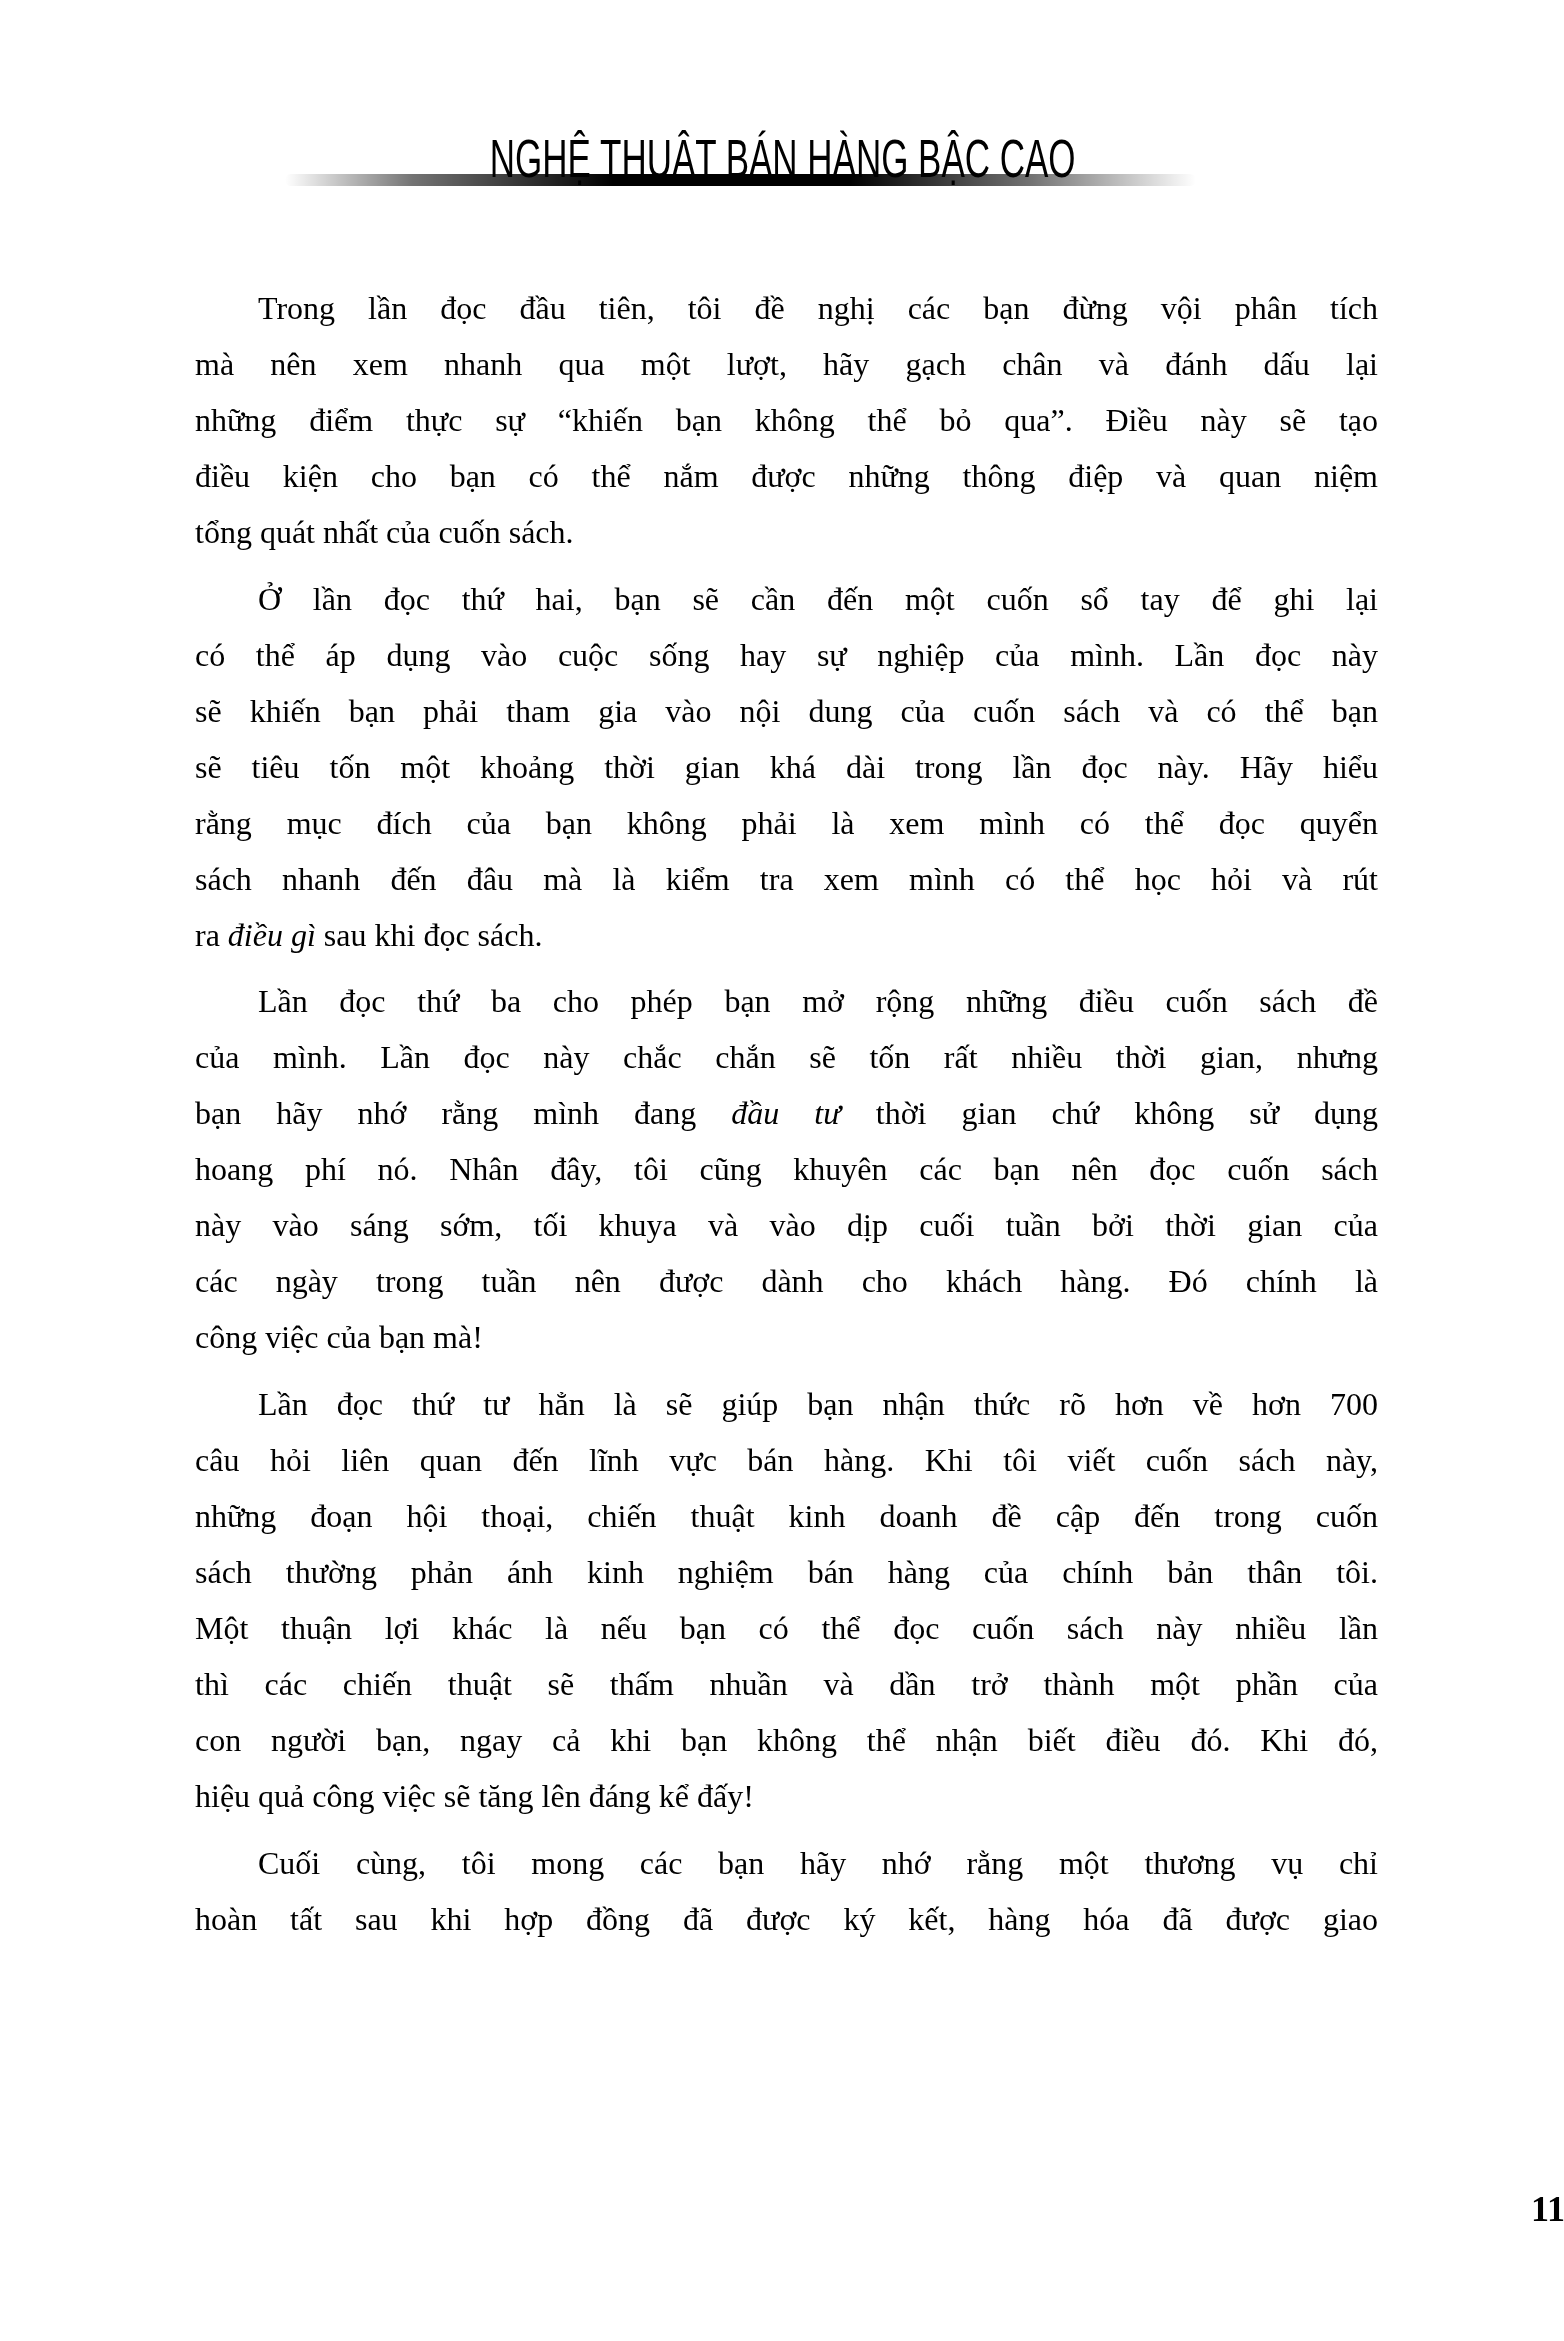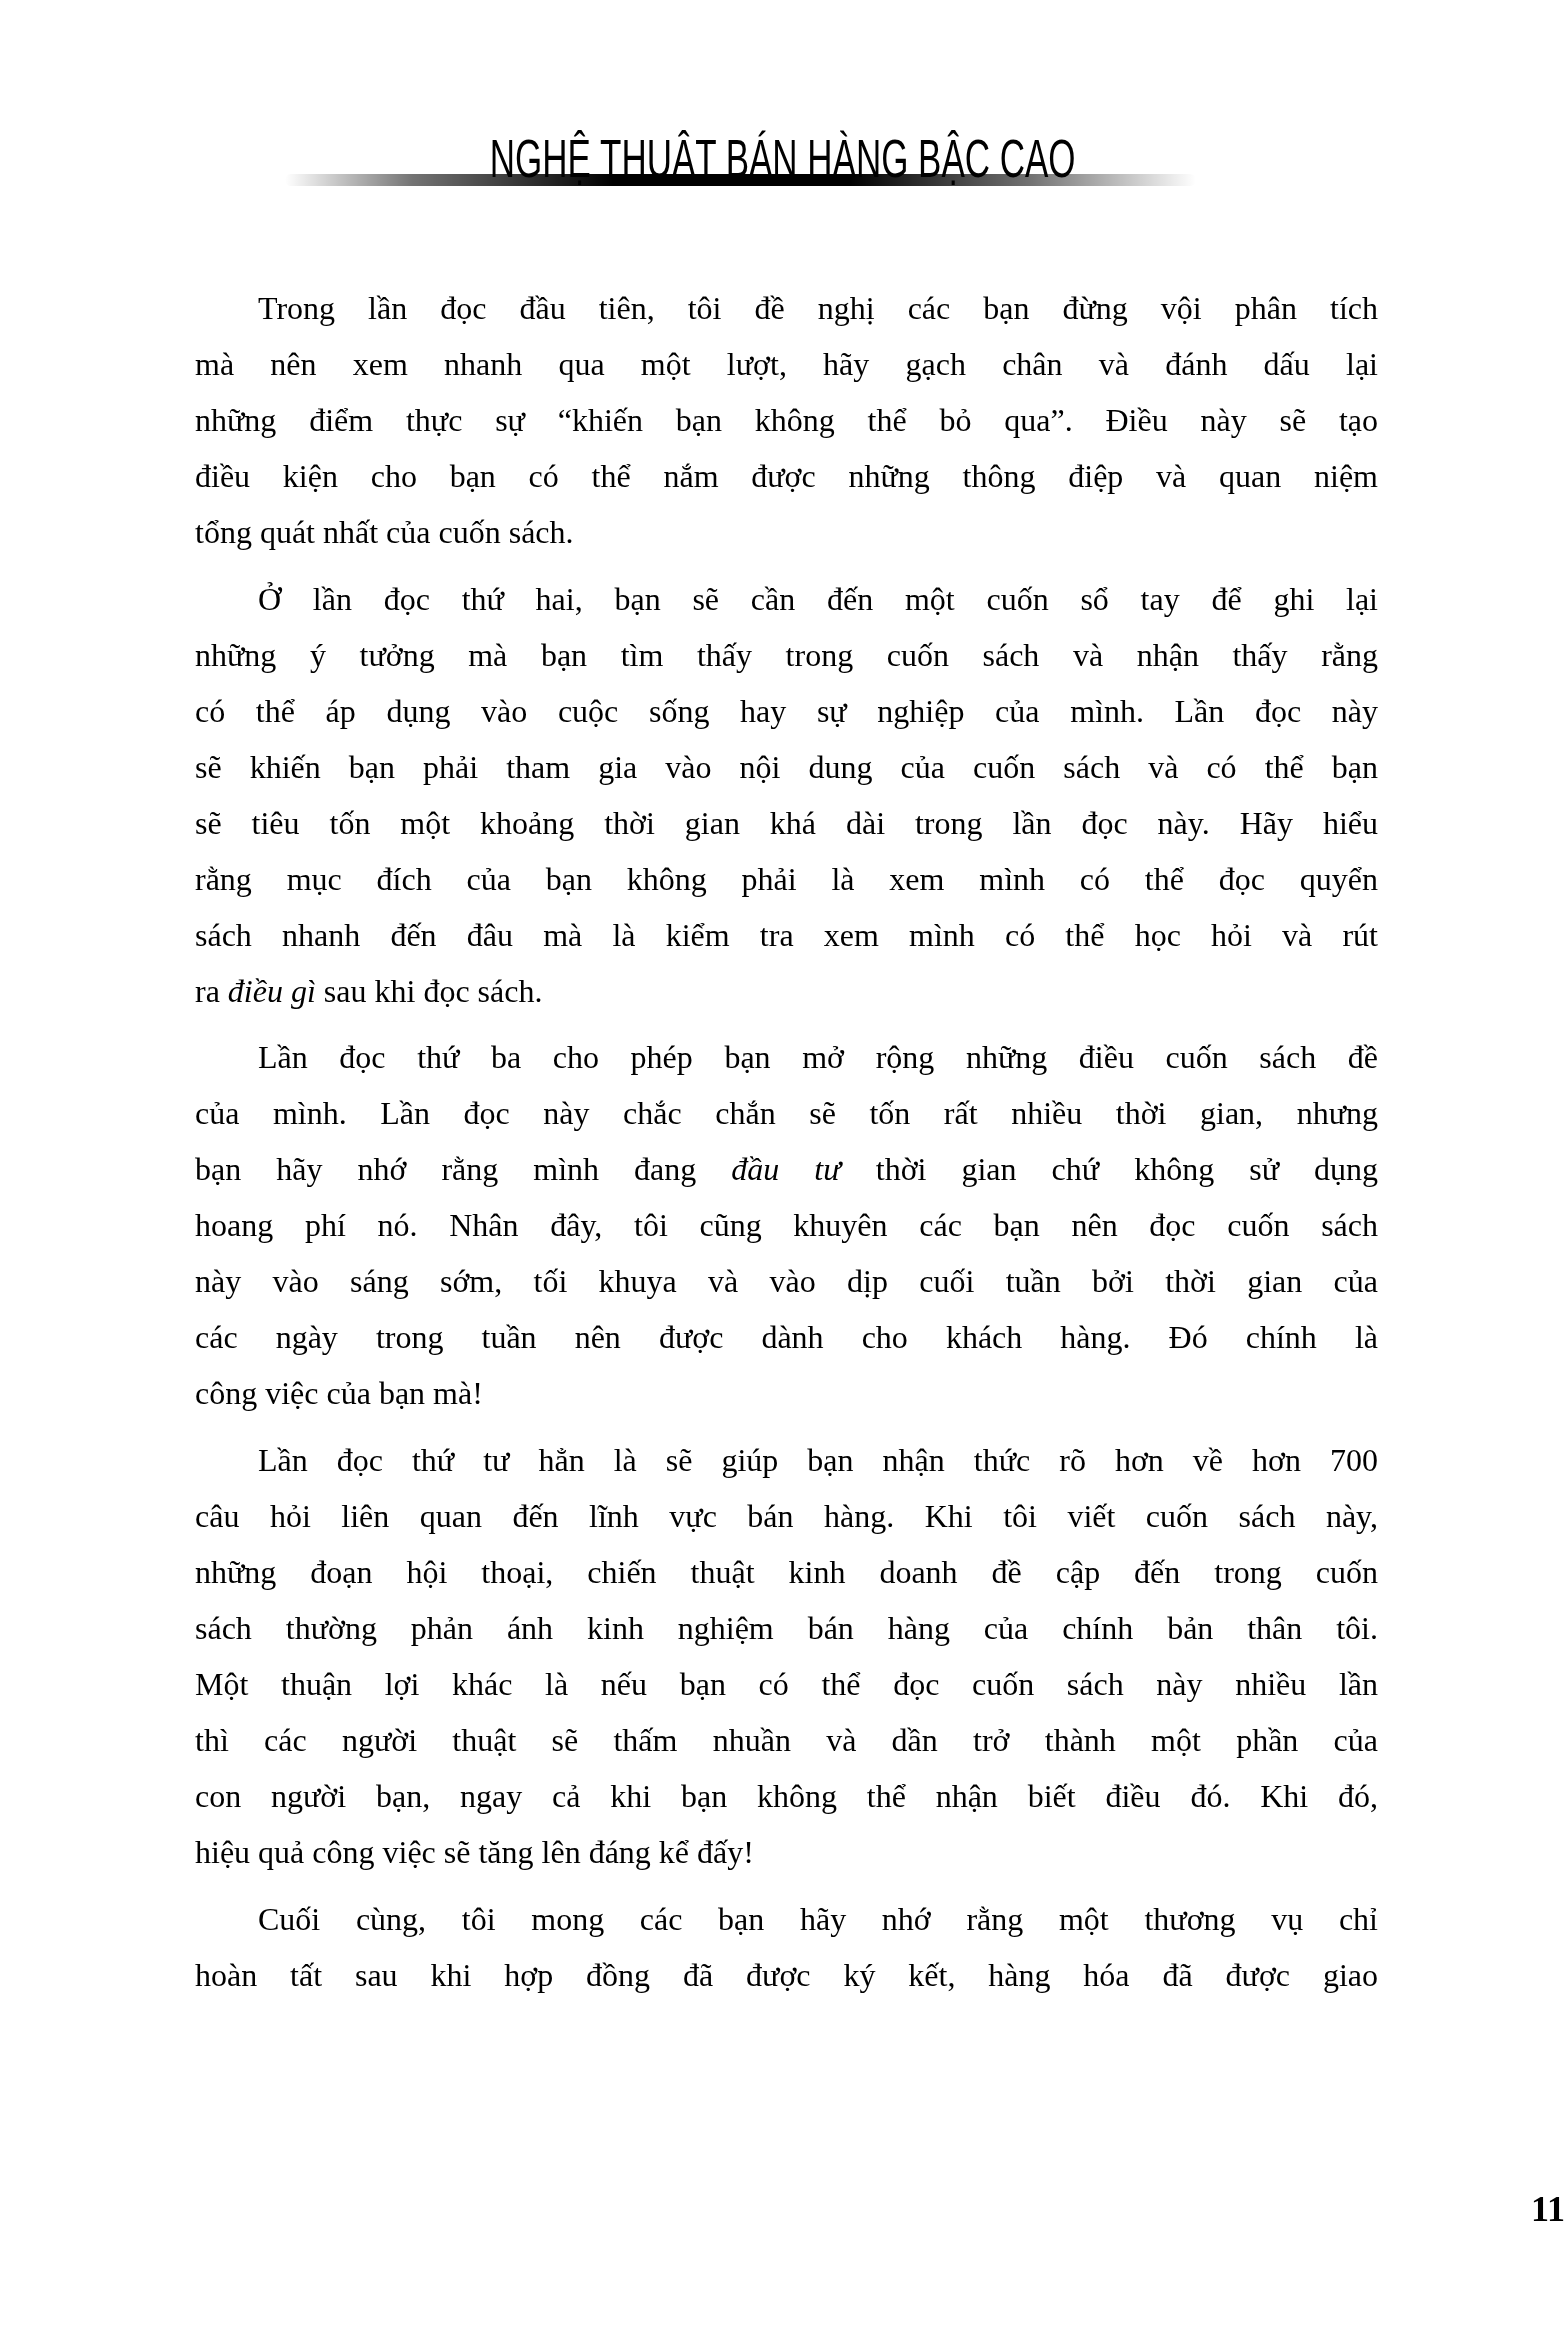--- a/index.html
+++ b/index.html
@@ -87,21 +87,20 @@
   <main class="body-text">
       <div class="paragraph">
         <div class="line first"><span>Trong lần đọc đầu tiên, tôi đề nghị các bạn đừng vội phân tích</span></div>
         <div class="line"><span>mà nên xem nhanh qua một lượt, hãy gạch chân và đánh dấu lại</span></div>
         <div class="line"><span>những điểm thực sự “khiến bạn không thể bỏ qua”. Điều này sẽ tạo</span></div>
         <div class="line"><span>điều kiện cho bạn có thể nắm được những thông điệp và quan niệm</span></div>
         <div class="line endline"><span>tổng quát nhất của cuốn sách.</span></div>
       </div>
       <div class="paragraph">
         <div class="line first"><span>Ở lần đọc thứ hai, bạn sẽ cần đến một cuốn sổ tay để ghi lại</span></div>
-        <div class="line"><span>những ý tưởng mà bạn tìm thấy trong cuốn sách và nhận thấy rằng</span></div>
         <div class="line"><span>có thể áp dụng vào cuộc sống hay sự nghiệp của mình. Lần đọc này</span></div>
         <div class="line"><span>sẽ khiến bạn phải tham gia vào nội dung của cuốn sách và có thể bạn</span></div>
         <div class="line"><span>sẽ tiêu tốn một khoảng thời gian khá dài trong lần đọc này. Hãy hiểu</span></div>
         <div class="line"><span>rằng mục đích của bạn không phải là xem mình có thể đọc quyển</span></div>
         <div class="line"><span>sách nhanh đến đâu mà là kiểm tra xem mình có thể học hỏi và rút</span></div>
         <div class="line endline"><span>ra </span><em>điều gì</em><span> sau khi đọc sách.</span></div>
       </div>
       <div class="paragraph">
         <div class="line first"><span>Lần đọc thứ ba cho phép bạn mở rộng những điều cuốn sách đề</span></div>
         <div class="line"><span>của mình. Lần đọc này chắc chắn sẽ tốn rất nhiều thời gian, nhưng</span></div>
@@ -110,21 +109,21 @@
         <div class="line"><span>này vào sáng sớm, tối khuya và vào dịp cuối tuần bởi thời gian của</span></div>
         <div class="line"><span>các ngày trong tuần nên được dành cho khách hàng. Đó chính là</span></div>
         <div class="line endline"><span>công việc của bạn mà!</span></div>
       </div>
       <div class="paragraph">
         <div class="line first"><span>Lần đọc thứ tư hẳn là sẽ giúp bạn nhận thức rõ hơn về hơn 700</span></div>
         <div class="line"><span>câu hỏi liên quan đến lĩnh vực bán hàng. Khi tôi viết cuốn sách này,</span></div>
         <div class="line"><span>những đoạn hội thoại, chiến thuật kinh doanh đề cập đến trong cuốn</span></div>
         <div class="line"><span>sách thường phản ánh kinh nghiệm bán hàng của chính bản thân tôi.</span></div>
         <div class="line"><span>Một thuận lợi khác là nếu bạn có thể đọc cuốn sách này nhiều lần</span></div>
-        <div class="line"><span>thì các người thuật sẽ thấm nhuần và dần trở thành một phần của</span></div>
+        <div class="line"><span>thì các chiến thuật sẽ thấm nhuần và dần trở thành một phần của</span></div>
         <div class="line"><span>con người bạn, ngay cả khi bạn không thể nhận biết điều đó. Khi đó,</span></div>
         <div class="line endline"><span>hiệu quả công việc sẽ tăng lên đáng kể đấy!</span></div>
       </div>
       <div class="paragraph">
         <div class="line first"><span>Cuối cùng, tôi mong các bạn hãy nhớ rằng một thương vụ chỉ</span></div>
         <div class="line"><span>hoàn tất sau khi hợp đồng đã được ký kết, hàng hóa đã được giao</span></div>
       </div>
     </main>
 
   <div class="page-number">11</div>

